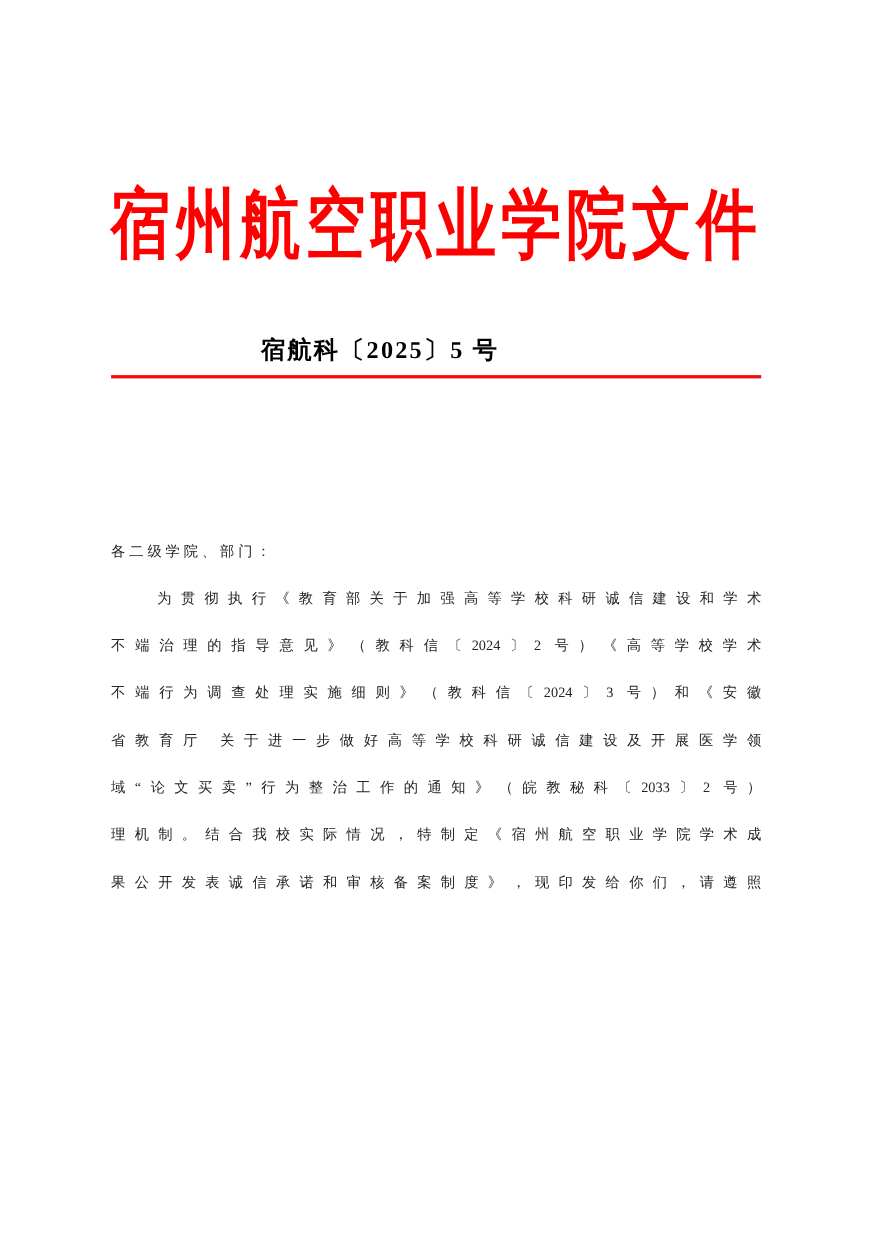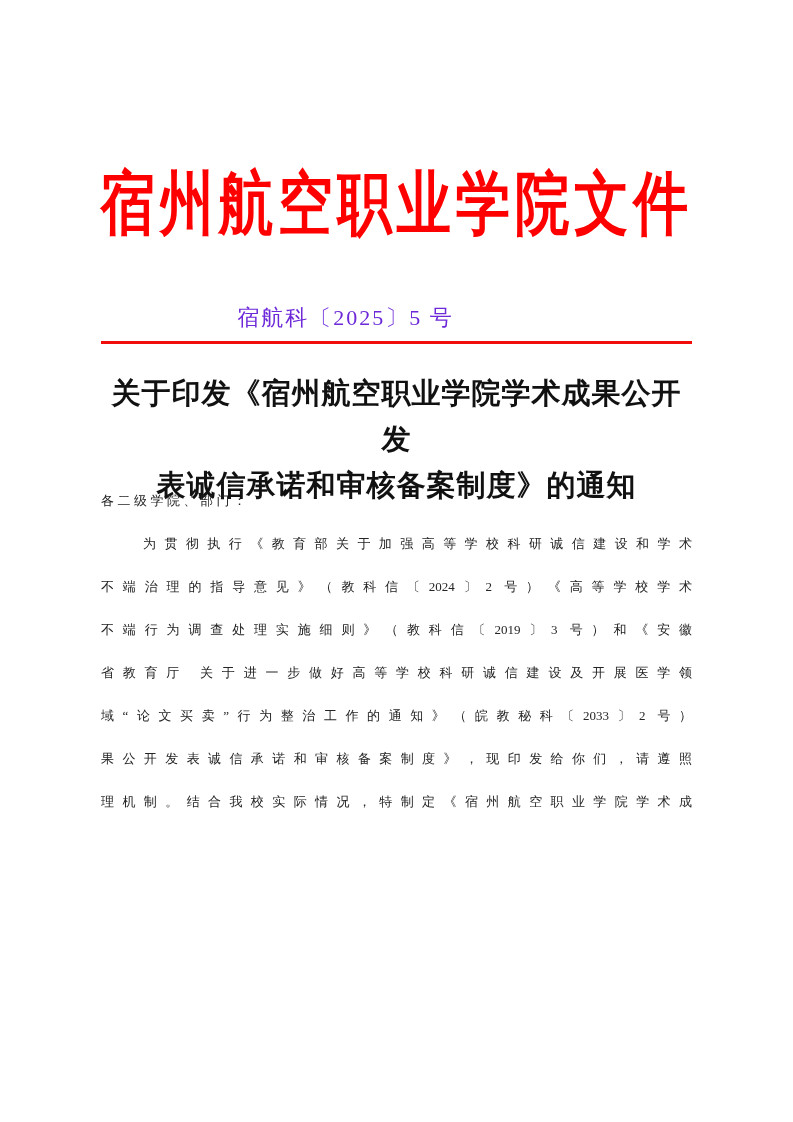--- a/index.html
+++ b/index.html
@@ -32,21 +32,22 @@
   
   .doc-number {
     position: absolute;
     top: 292px;
     left: 0;
     width: 691px;
     text-align: center;
     font-size: 22px;
     line-height: 28px;
     letter-spacing: 2px;
-    color: #6d28d9;
+    color: #000000;
+    font-weight: bold;
   }
   
   .red-rule {
     position: absolute;
     top: 329px;
     left: 101px;
     width: 591px;
     height: 3px;
     background: #f20d0d;
   }
@@ -95,30 +96,26 @@
 <body>
 
 <div class="page">
 
   <div class="masthead">宿州航空职业学院文件</div>
 
   <div class="doc-number">宿航科〔2025〕5 号</div>
 
   <div class="red-rule"></div>
 
-  <h1 class="title">
-    <span class="title-line">关于印发《宿州航空职业学院学术成果公开发</span>
-    <span class="title-line">表诚信承诺和审核备案制度》的通知</span>
-  </h1>
 
   <div class="body-block">
     <div class="salutation">各二级学院、部门：</div>
 
     <div class="line fill indent">为贯彻执行《教育部关于加强高等学校科研诚信建设和学术</div>
     <div class="line fill">不端治理的指导意见》（教科信〔2024〕2 号）《高等学校学术</div>
-    <div class="line fill">不端行为调查处理实施细则》（教科信〔2019〕3 号）和《安徽</div>
+    <div class="line fill">不端行为调查处理实施细则》（教科信〔2024〕3 号）和《安徽</div>
     <div class="line fill">省教育厅 关于进一步做好高等学校科研诚信建设及开展医学领</div>
     <div class="line fill">域“论文买卖”行为整治工作的通知》（皖教秘科〔2033〕2 号）</div>
+    <div class="line fill">理机制。结合我校实际情况，特制定《宿州航空职业学院学术成</div>
     <div class="line fill">果公开发表诚信承诺和审核备案制度》，现印发给你们，请遵照</div>
-    <div class="line fill">理机制。结合我校实际情况，特制定《宿州航空职业学院学术成</div>
   </div>
 
 </div>
 
 </body></html>

